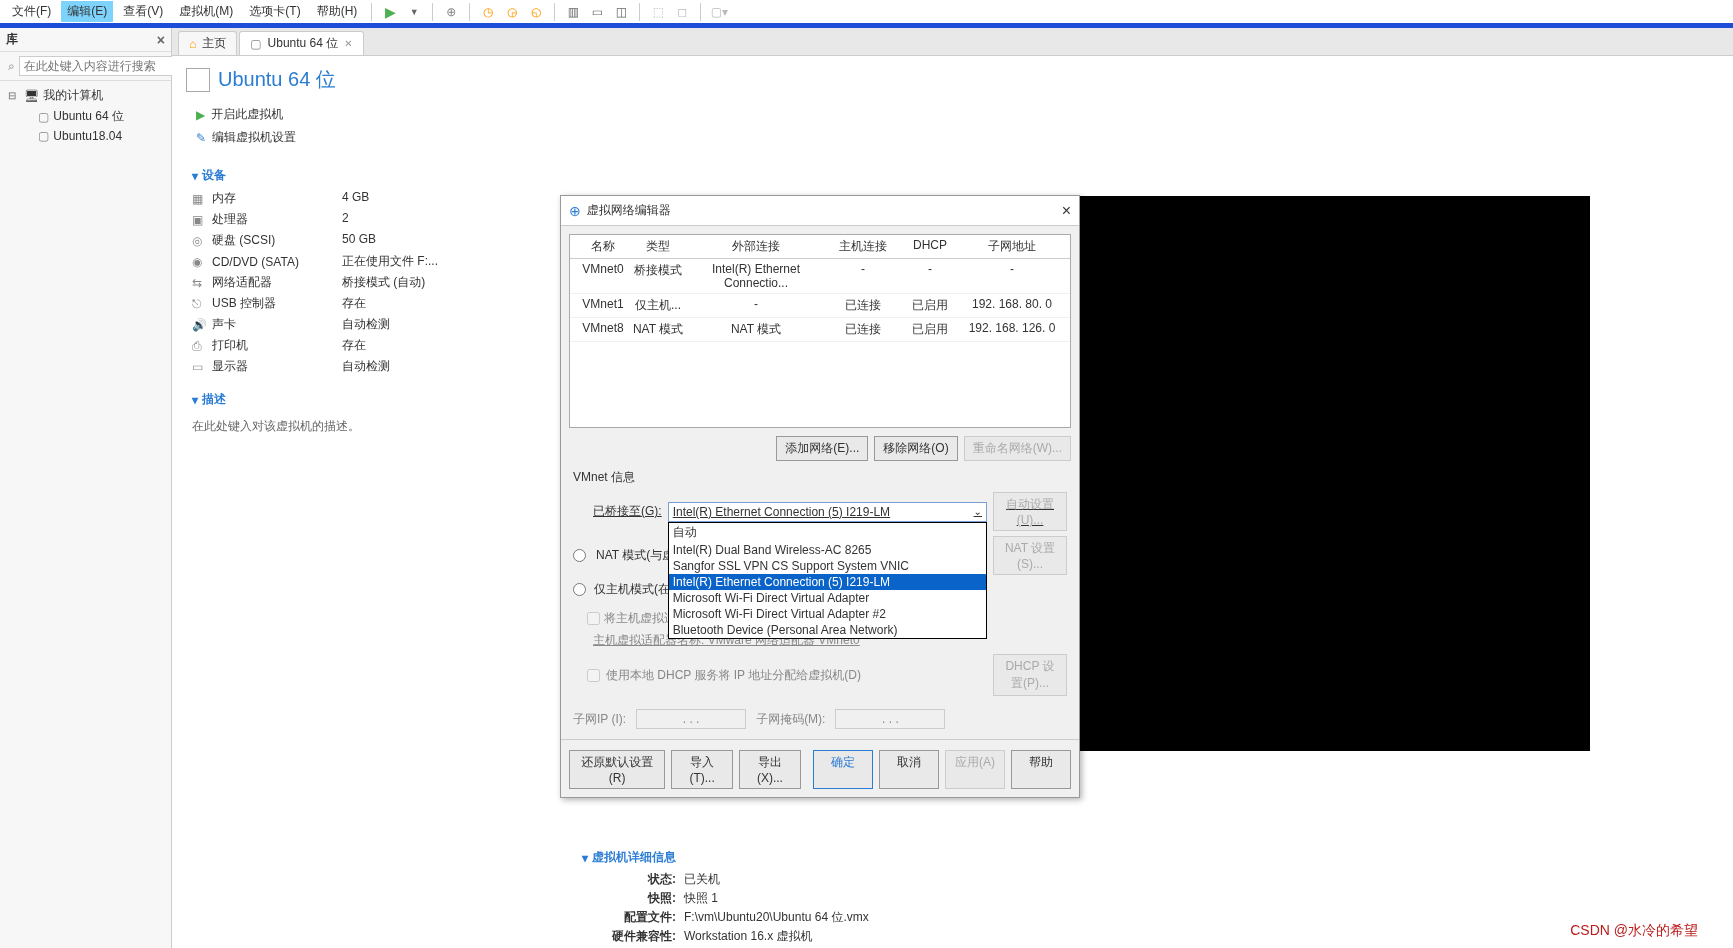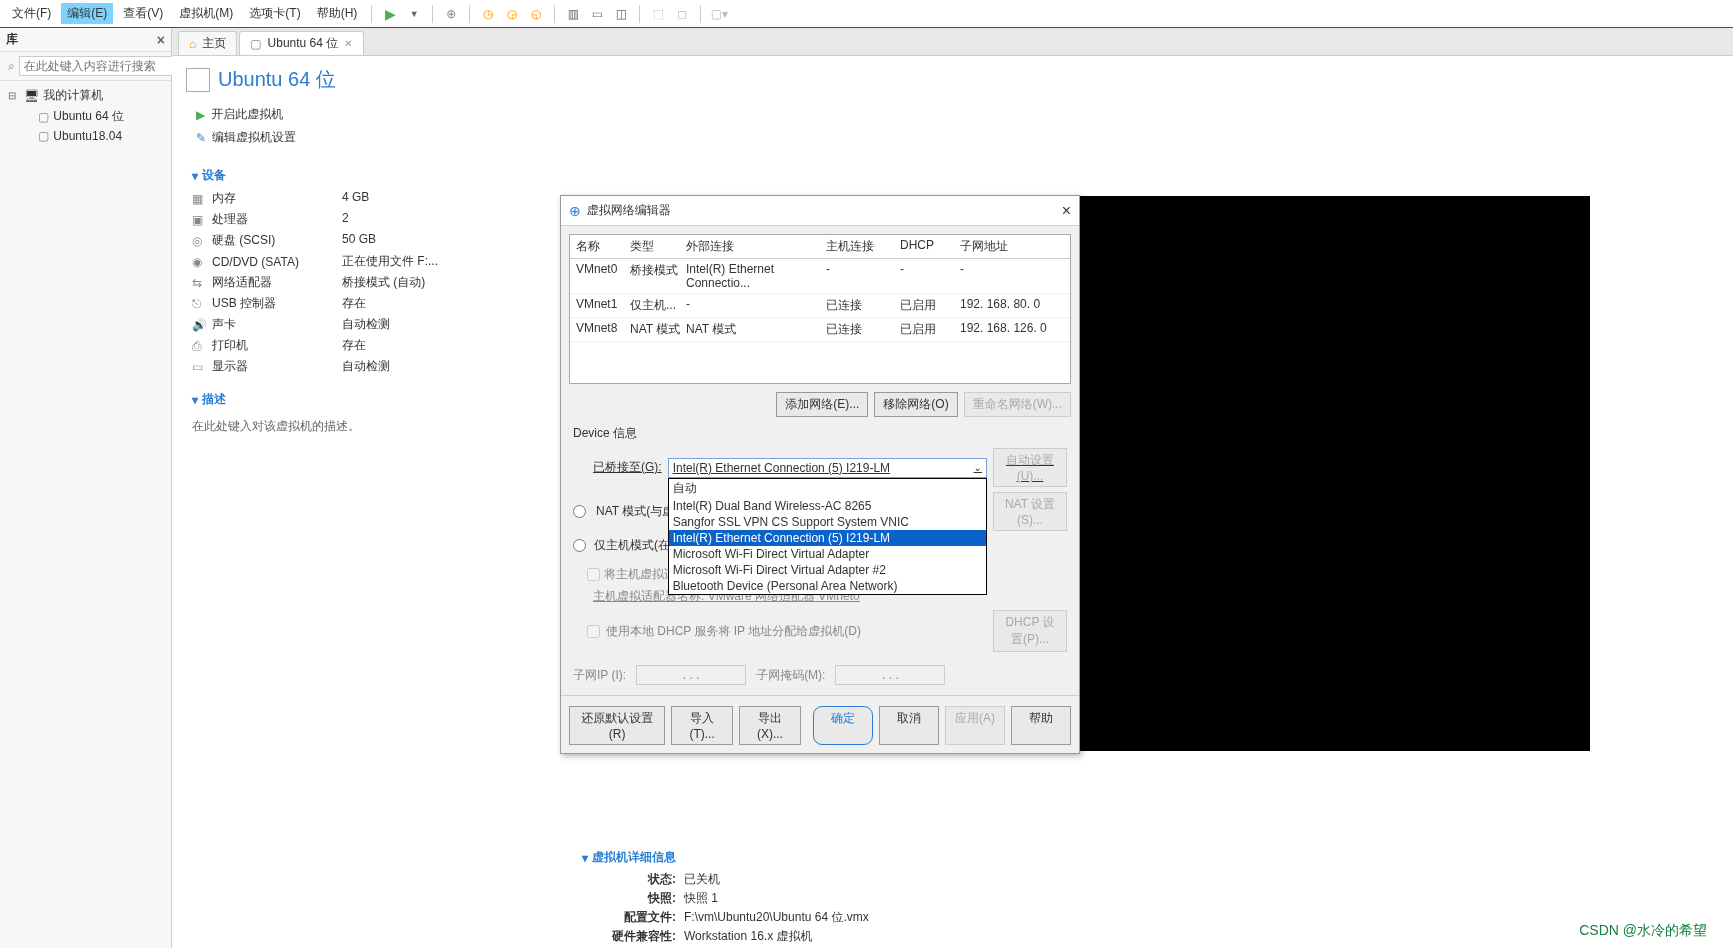--- a/index.html
+++ b/index.html
@@ -1,17 +1,17 @@
 <!DOCTYPE html>
 <html><head>
 <meta charset="utf-8">
 <style>
 * { box-sizing: border-box; margin: 0; padding: 0; }
 body { font-family: "Microsoft YaHei", Arial, sans-serif; font-size: 12px; color: #333; background: #fff; width: 1733px; height: 948px; overflow: hidden; position: relative; }
-.menubar { height: 28px; display: flex; align-items: center; padding: 0 6px; border-bottom: 1px solid #1d4ed8; gap: 4px; }
+.menubar { height: 28px; display: flex; align-items: center; padding: 0 6px; border-bottom: 5px solid #1d4ed8; gap: 4px; }
 .menu-item { padding: 2px 6px; cursor: default; }
 .toolbar-sep { width: 1px; height: 18px; background: #ccc; margin: 0 4px; }
 .toolbar-icon { width: 20px; height: 20px; display: flex; align-items: center; justify-content: center; cursor: pointer; }
 .play-icon { color: #4caf50; font-size: 14px; }
 .layout { display: flex; height: calc(100% - 28px); }
 .sidebar { width: 172px; border-right: 1px solid #ccc; background: #f7f7f7; display: flex; flex-direction: column; }
 .sidebar-header { height: 24px; display: flex; align-items: center; justify-content: space-between; padding: 0 6px; font-weight: bold; border-bottom: 1px solid #ddd; }
 .sidebar-close { cursor: pointer; font-size: 14px; color: #666; }
 .search-wrap { padding: 4px; display: flex; align-items: center; border-bottom: 1px solid #ddd; }
 .search-input { flex: 1; border: 1px solid #ccc; padding: 2px 4px; font-size: 12px; background: #fff; }
@@ -34,33 +34,33 @@
 .section-header { color: #2b7cd3; font-weight: bold; display: flex; align-items: center; gap: 4px; padding-bottom: 6px; }
 .dev-table { display: grid; grid-template-columns: 140px 1fr; gap: 4px 10px; }
 .dev-name { display: flex; align-items: center; gap: 6px; }
 .dev-icon { width: 14px; height: 14px; display: inline-block; color: #888; }
 .desc-text { color: #666; padding: 4px 0; }
 .vm-black { position: absolute; left: 660px; top: 140px; width: 758px; height: 555px; background: #000; }
 .details { position: absolute; left: 410px; bottom: 2px; }
 .details .section-header { padding-bottom: 4px; }
 .detail-row { display: grid; grid-template-columns: 94px 1fr; gap: 8px; padding: 1px 0; }
 .detail-label { text-align: right; font-weight: bold; }
-.watermark { position: absolute; right: 26px; bottom: 8px; color: #15803d; font-size: 14px; }
+.watermark { position: absolute; right: 35px; bottom: 8px; color: #b91c1c; font-size: 14px; }
 .dialog { position: absolute; left: 560px; top: 195px; width: 520px; background: #f0f0f0; border: 1px solid #999; box-shadow: 2px 2px 6px rgba(0,0,0,.3); font-size: 12px; }
 .dlg-title { height: 30px; display: flex; align-items: center; padding: 0 8px; border-bottom: 1px solid #ccc; background: #fff; }
 .dlg-title .globe { color: #2b7cd3; margin-right: 6px; font-size: 14px;}
 .dlg-close { margin-left: auto; font-size: 16px; color: #333; cursor: pointer; }
-.net-list { background: #fff; border: 1px solid #aaa; margin: 8px; height: 150px; overflow: hidden; }
+.net-list { background: #fff; border: 1px solid #aaa; margin: 8px; height: 194px; overflow: hidden; text-align: center; }
 .net-head, .net-row-item { display: grid; grid-template-columns: 54px 56px 140px 74px 60px 1fr; padding: 3px 6px; }
 .net-head { border-bottom: 1px solid #ccc; }
 .net-row-item { border-bottom: 1px solid #f0f0f0; }
 .btn-row { display: flex; gap: 6px; justify-content: flex-end; padding: 0 8px 4px; }
 .btn { border: 1px solid #999; background: #e9e9e9; padding: 3px 8px; min-width: 72px; text-align: center; cursor: pointer; }
 .btn.disabled { color: #aaa; border-color: #ccc; }
-.btn.primary { border-color: #2b7cd3; border-radius: 9px; }
+.btn.primary { border-color: #2b7cd3; }
 .vmnet-info { padding: 4px 12px; }
 .radio-row { display: flex; align-items: center; gap: 4px; padding: 3px 0; }
 .radio-row input[type=radio] { margin-right: 4px; }
 .indent-row { padding-left: 20px; display: flex; align-items: center; gap: 6px; padding-top: 2px; padding-bottom: 2px; text-decoration: underline; }
 .combo { flex: 1; border: 1px solid #7a9fd4; background: #fff; padding: 2px 4px; display: flex; align-items: center; justify-content: space-between; position: relative; cursor: pointer; }
 .combo-arrow { color: #333; font-size: 10px; }
 .dropdown-list { position: absolute; left: -1px; top: 19px; right: -1px; background: #fff; border: 1px solid #000; z-index: 10; }
 .dd-item { padding: 1px 4px; cursor: pointer; }
 .dd-item.selected { background: #0a63c9; color: #fff; }
 .side-btn { width: 74px; }
@@ -293,21 +293,21 @@
       </div>
   </div>
 
   <div class="btn-row">
     <span class="btn">添加网络(E)...</span>
     <span class="btn">移除网络(O)</span>
     <span class="btn disabled">重命名网络(W)...</span>
   </div>
 
   <div class="vmnet-info">
-    <div style="padding-bottom:4px">Device 信息</div>
+    <div style="padding-bottom:4px">VMnet 信息</div>
     <div class="indent-row info-row-flex">
       <span>已桥接至(G):</span>
       <div class="combo">
         <span>Intel(R) Ethernet Connection (5) I219-LM</span>
         <span class="combo-arrow">⌄</span>
         <div class="dropdown-list">
           <div class="dd-item">自动</div>
           <div class="dd-item">Intel(R) Dual Band Wireless-AC 8265</div>
           <div class="dd-item">Sangfor SSL VPN CS Support System VNIC</div>
           <div class="dd-item selected">Intel(R) Ethernet Connection (5) I219-LM</div>

